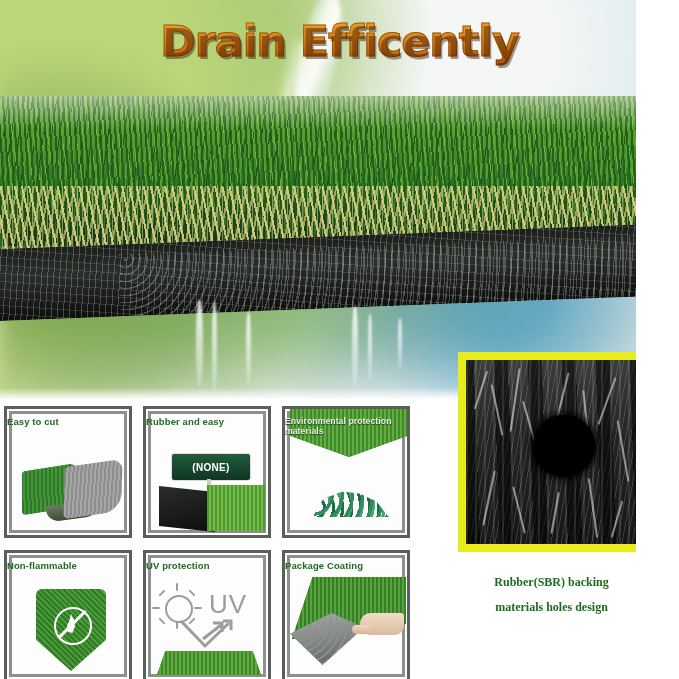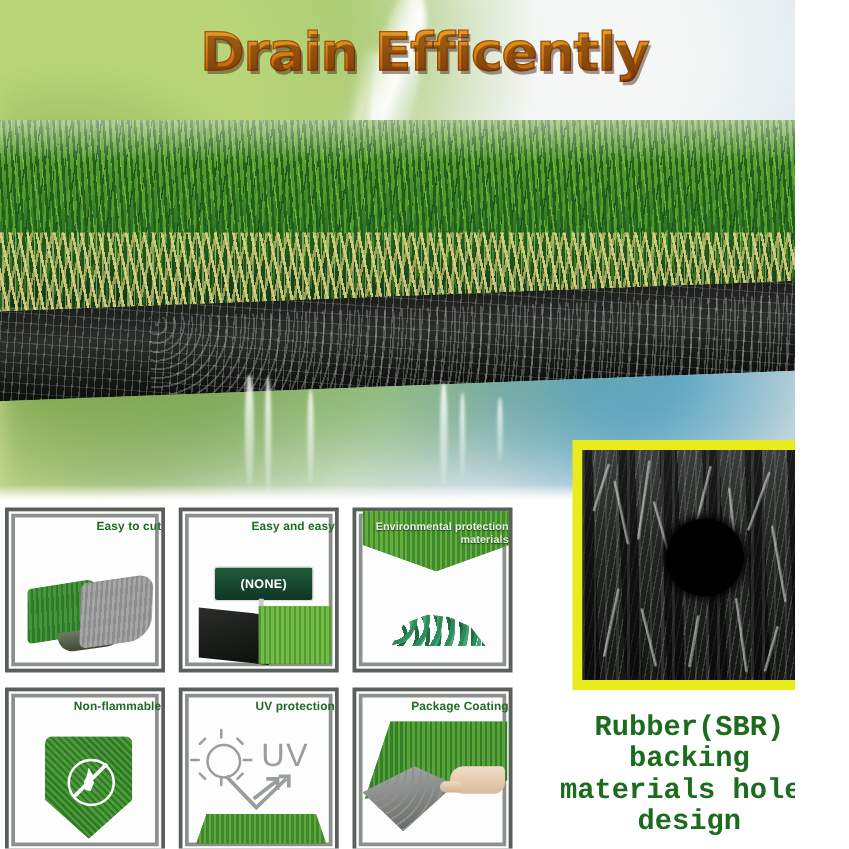--- a/index.html
+++ b/index.html
@@ -81,21 +81,21 @@
     -webkit-background-clip:text;background-clip:text;color:transparent;
     text-shadow:2px 3px 0 rgba(60,25,8,.45);transform:scaleX(1.02);}
 
   
   .grid{position:absolute;left:4px;top:406px;width:416px;height:276px;}
   .cell{position:absolute;width:128px;height:132px;background:#fdfdfd;
     border:3px solid #5b5f5c;box-shadow:inset 0 0 0 2px #ffffff, inset 0 0 0 5px #8d918e;
     box-sizing:border-box;overflow:hidden;}
   .c0{left:0;top:0;} .c1{left:139px;top:0;} .c2{left:278px;top:0;padding-left:36px;}
   .c3{left:0;top:144px;} .c4{left:139px;top:144px;} .c5{left:278px;top:144px;}
-  .cap{position:absolute;left:0;top:7px;width:100%;text-align:right;
+  .cap{position:absolute;left:0;top:7px;width:100%;text-align:left;
     font-size:9.5px;font-weight:bold;color:#1f6b22;letter-spacing:.1px;z-index:4;}
   .cap-over{color:#e9f3e4;text-shadow:0 1px 1px rgba(20,50,15,.9);font-size:8.6px;}
   .art{position:absolute;left:5px;top:20px;right:5px;bottom:5px;}
 
   
   .roll-green{position:absolute;left:10px;top:38px;width:56px;height:44px;border-radius:3px 10px 14px 4px;
     background:repeating-linear-gradient(88deg,#2f7a2a 0 2px,#47973a 2px 4px),linear-gradient(180deg,#3d8a33,#1f5a1e);
     transform:skewY(-9deg);}
   .roll-grey{position:absolute;left:52px;top:34px;width:58px;height:52px;border-radius:4px 12px 18px 6px;
     background:repeating-linear-gradient(92deg,#8d8d8d 0 2px,#a6a6a6 2px 4px),linear-gradient(180deg,#9b9b9b,#6f6f6f);
@@ -163,21 +163,21 @@
   .drain-img{position:relative;width:100%;height:100%;overflow:hidden;
     background:
       repeating-linear-gradient(90deg, rgba(255,255,255,.10) 0 2px, rgba(0,0,0,0) 2px 9px),
       repeating-linear-gradient(88deg, rgba(0,0,0,.55) 0 14px, rgba(0,0,0,0) 14px 34px),
       repeating-linear-gradient(100deg, rgba(210,215,210,.18) 0 1px, rgba(0,0,0,0) 1px 5px),
       linear-gradient(180deg,#3a3d3a,#232623 40%,#151715 100%);}
   .fiber{position:absolute;background:rgba(232,236,232,.55);border-radius:2px;filter:blur(.3px);}
   .hole{position:absolute;left:50%;top:47%;width:62px;height:62px;margin-left:-29px;margin-top:-31px;
     border-radius:50%;background:#000;box-shadow:0 0 6px 3px rgba(0,0,0,.85), inset 0 0 8px rgba(0,0,0,1);}
   .drain-caption{position:absolute;left:424px;top:570px;width:255px;text-align:center;z-index:6;
-    font-family:Liberation Mono, monospace;font-weight:bold;font-size:23px;line-height:25px;color:#1c6b1f;}
+    font-family:Liberation Serif, serif;font-weight:bold;font-size:12px;line-height:25px;color:#1c6b1f;}
 </style>
 </head>
 <body>
 
 <div class="page">
 
   <div class="hero">
     <div class="hero-bg"></div>
     <div class="hero-bokeh"></div>
     <div class="water-pour"></div>
@@ -207,21 +207,21 @@
     <div class="cell c0">
       <div class="cap">Easy to cut</div>
       <div class="art">
         <div class="roll-green"></div>
           <div class="roll-edge"></div>
           <div class="roll-grey"></div>
       </div>
     </div>
 
     <div class="cell c1">
-      <div class="cap">Easy and easy</div>
+      <div class="cap">Rubber and easy</div>
       <div class="art">
         <div class="sign">
             <span>(NONE)</span>
           </div>
         <div class="sign-post"></div>
         <div class="black-sheet"></div>
         <div class="green-sheet"></div>
       </div>
     </div>
 

